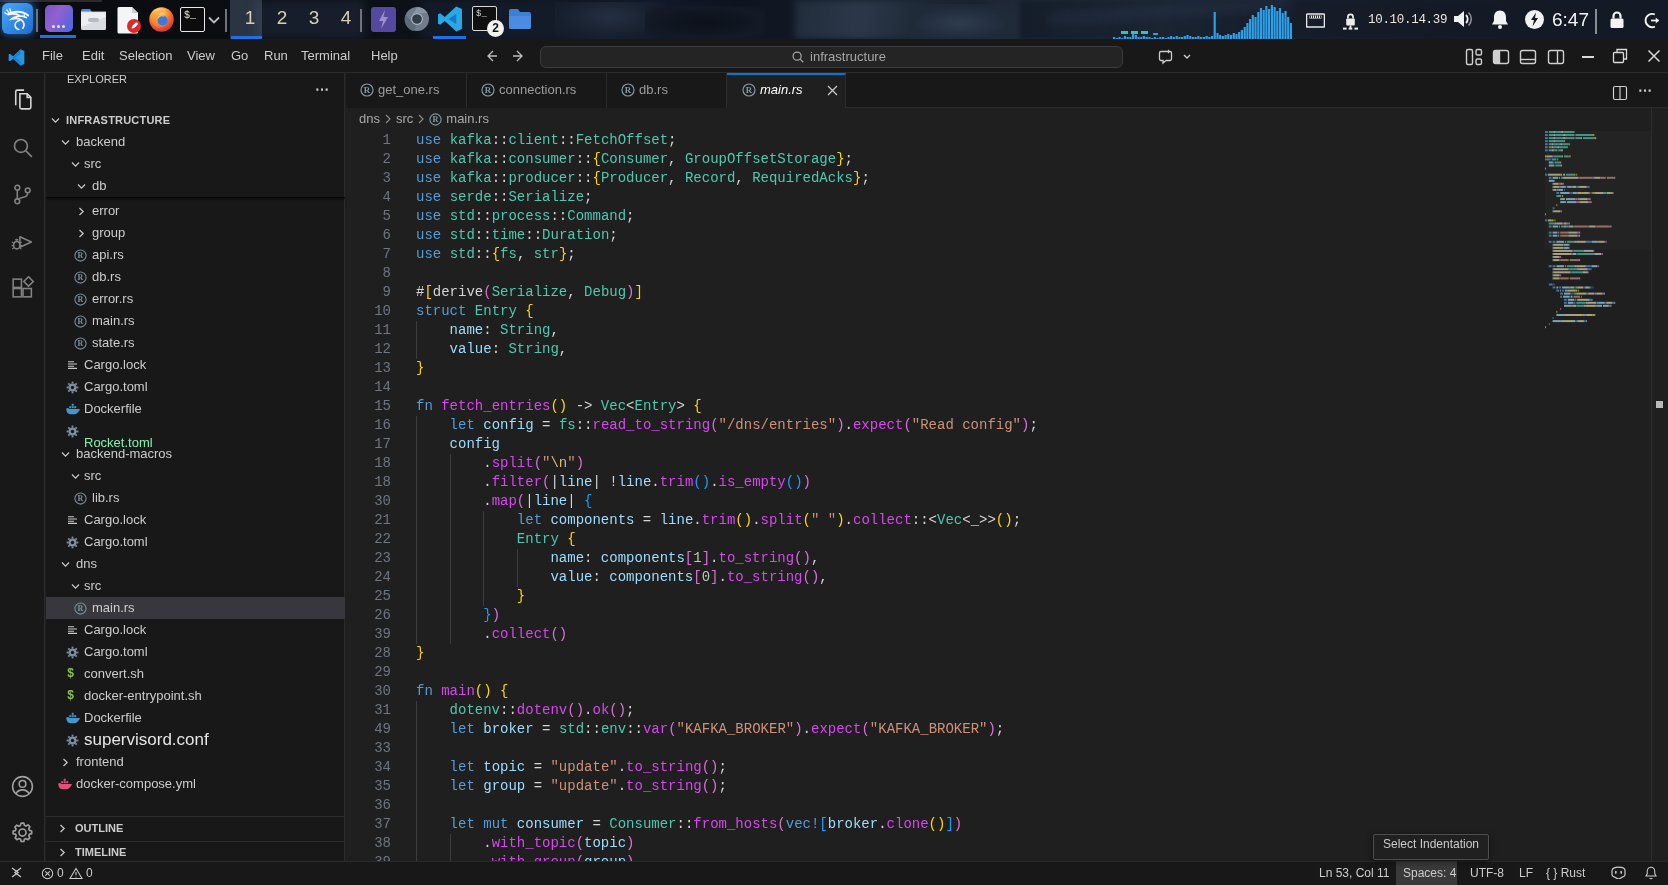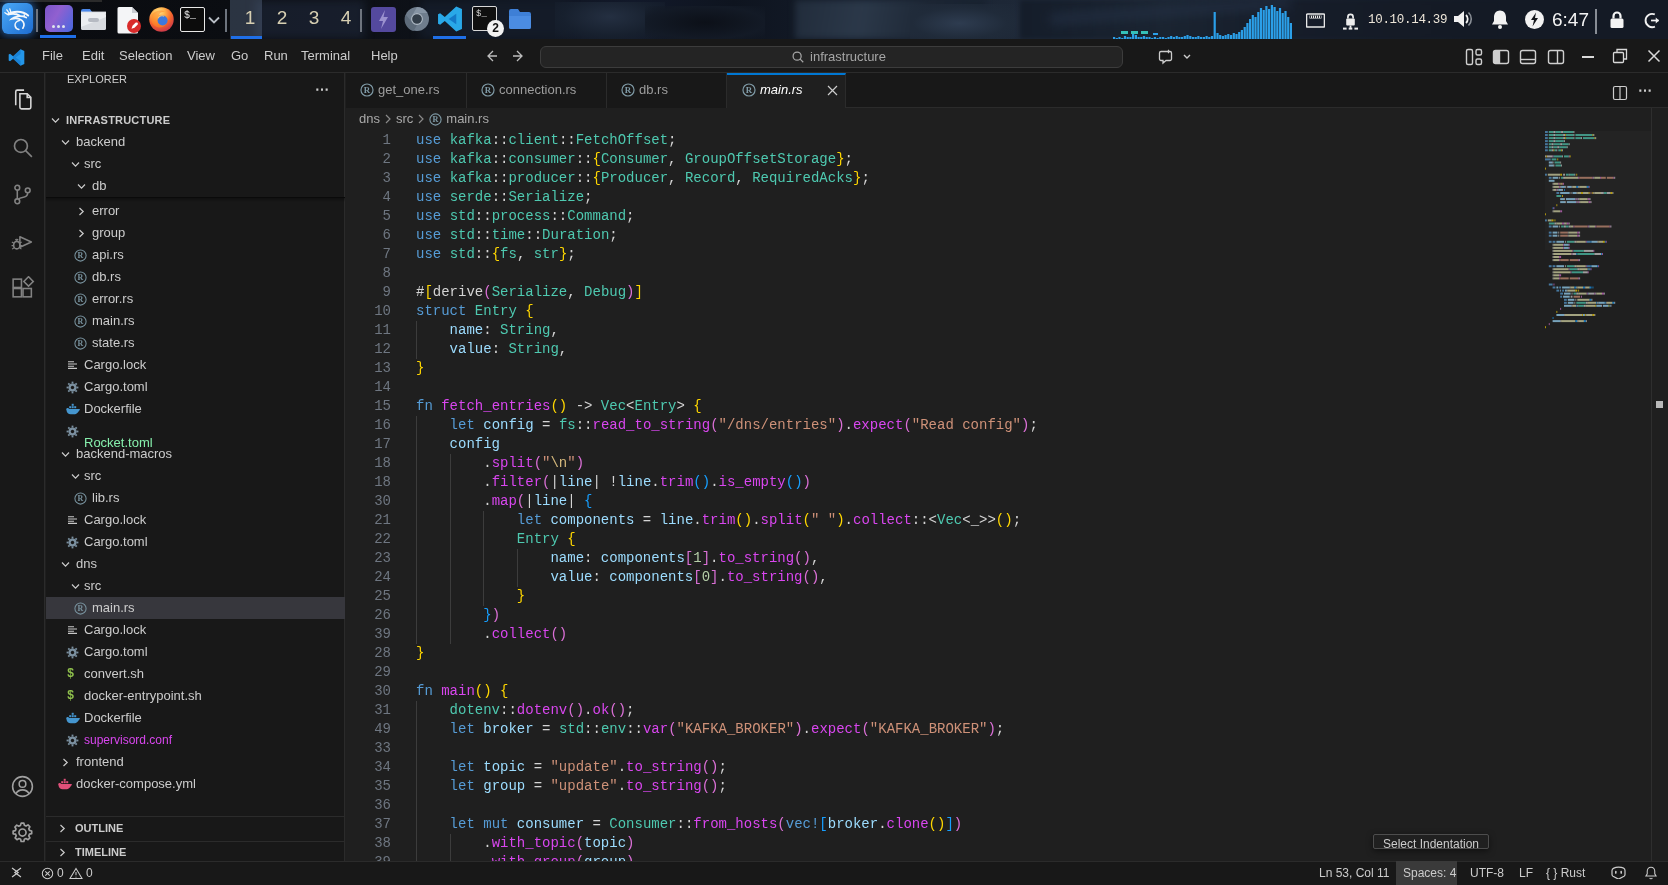--- a/index.html
+++ b/index.html
@@ -9,21 +9,21 @@
 .menuitem{color:#cccccc;font-size:13px;position:absolute;top:9px;}
 #activitybar{position:absolute;left:0;top:73px;width:45px;height:788px;background:#181818;border-right:1px solid #2b2b2b;}
 #sidebar{position:absolute;left:46px;top:73px;width:299px;height:788px;background:#181818;border-right:1px solid #2b2b2b;overflow:hidden;}
 .code{position:absolute;left:70px;font-family:"Liberation Mono",monospace;font-size:14px;line-height:19px;height:19px;white-space:pre;color:#d4d4d4;}
 .lnum{position:absolute;left:0;width:45px;text-align:right;font-family:"Liberation Mono",monospace;font-size:14px;line-height:19px;height:19px;color:#6e7681;}
 .k{color:#569cd6}.t{color:#4ec9b0}.f{color:#d946ef}.v{color:#9cdcfe}.s{color:#ce9178}
 .e{color:#d7ba7d}.n{color:#b5cea8}.g{color:#ffd700}.o{color:#da70d6}.bl{color:#179fff}
 .guide{position:absolute;width:1px;background:#3c3c3c;}
 #statusbar{position:absolute;left:0;top:861px;width:1668px;height:24px;background:#181818;border-top:1px solid #2b2b2b;color:#cccccc;font-size:12px;}
 .sbit{position:absolute;top:861px;height:24px;line-height:24px;white-space:nowrap;font-size:12px;color:#cccccc;}
-#tooltip{position:absolute;left:1373px;top:834px;width:116px;height:15px;background:#202020;border:1px solid #4d4d4d;border-radius:2px;color:#cccccc;font-size:12px;text-align:center;line-height:19px;box-shadow:0 2px 6px rgba(0,0,0,.5);}
+#tooltip{position:absolute;left:1373px;top:834px;width:116px;height:26px;background:#202020;border:1px solid #4d4d4d;border-radius:2px;color:#cccccc;font-size:12px;text-align:center;line-height:19px;box-shadow:0 2px 6px rgba(0,0,0,.5);}
 </style></head><body>
 <div id="taskbar">
 <div class="abs" style="left:0;top:0;width:1668px;height:39px;background:linear-gradient(90deg,#0a0c10 0%,#0b0d12 15%,#0e1219 27%,#12192a 38%,#0e141f 44%,#151d2b 52%,#1d2736 60%,#212c3c 68%,#1b2534 76%,#161e2b 84%,#141b26 92%,#11161f 100%);"></div>
 <div class="abs" style="left:420px;top:0;width:150px;height:39px;background:#141b28;filter:blur(5px);"></div>
 <div class="abs" style="left:255px;top:0;width:110px;height:39px;background:rgba(27,35,51,.75);filter:blur(4px);"></div>
 <div class="abs" style="left:555px;top:2px;width:110px;height:37px;background:radial-gradient(ellipse at 50% 40%,#242f41 0%,#17202e 60%,rgba(16,23,34,0) 100%);"></div>
 <div class="abs" style="left:645px;top:6px;width:120px;height:33px;background:radial-gradient(ellipse at 50% 50%,#0c1018 0%,#131a26 70%,rgba(22,30,43,0) 100%);"></div>
 <div class="abs" style="left:795px;top:0;width:190px;height:39px;background:linear-gradient(100deg,#212c3b 0%,#2b3849 35%,#1d2735 70%,#16202d 100%);filter:blur(3px);"></div>
 <div class="abs" style="left:910px;top:4px;width:110px;height:35px;background:radial-gradient(ellipse at 45% 55%,#2e3c50 0%,#202b3a 55%,rgba(23,33,49,0) 100%);"></div>
 <div class="abs" style="left:1020px;top:0;width:480px;height:39px;background:linear-gradient(90deg,#151d2a 0%,#1a2431 30%,#161d2a 55%,#151b26 80%,#141a25 100%);filter:blur(2px);"></div>
@@ -484,21 +484,21 @@
       <circle cx="6.5" cy="6.5" r="1.7" fill="#181818"></circle>
       <rect x="5.6" y="0.6" width="1.8" height="2"></rect>
       <rect x="5.6" y="10.4" width="1.8" height="2"></rect>
       <rect x="0.6" y="5.6" width="2" height="1.8"></rect>
       <rect x="10.4" y="5.6" width="2" height="1.8"></rect>
       <rect x="2" y="2" width="1.8" height="1.8" transform="rotate(45 2.9 2.9)"></rect>
       <rect x="9.2" y="2" width="1.8" height="1.8" transform="rotate(45 10.1 2.9)"></rect>
       <rect x="2" y="9.2" width="1.8" height="1.8" transform="rotate(45 2.9 10.1)"></rect>
       <rect x="9.2" y="9.2" width="1.8" height="1.8" transform="rotate(45 10.1 10.1)"></rect>
     </svg>
-<div class="abs" style="left:84px;top:729px;height:22px;line-height:22px;font-size:12px;color:#d946ef;white-space:nowrap;text-align:center;">supervisord.conf</div>
+<div class="abs" style="left:84px;top:729px;height:22px;line-height:22px;font-size:17px;color:#e5e5e5;white-space:nowrap;text-align:center;">supervisord.conf</div>
 <svg class="abs" style="left:60px;top:757px" width="11" height="11" viewBox="0 0 11 11" fill="none" stroke="#cccccc" stroke-width="1.2">
       <path d="M3.5 2l3.7 3.5L3.5 9"></path>
     </svg>
 <div class="abs" style="left:76px;top:751px;height:22px;line-height:22px;font-size:13px;color:#cccccc;white-space:nowrap;">frontend</div>
 <svg class="abs" style="left:58px;top:778px" width="14" height="13" viewBox="0 0 14 13" fill="#e0507a">
       <rect x="3.2" y="3.2" width="2" height="2"></rect>
       <rect x="5.7" y="3.2" width="2" height="2"></rect>
       <rect x="8.2" y="3.2" width="2" height="2"></rect>
       <rect x="5.7" y="0.8" width="2" height="2"></rect>
       <path d="M0.5 6h12.8c.5 0 .7.6.4 1l-1.9 2.4c-1 1.2-2.5 1.9-4.1 1.9H4.6C2.4 11.3.8 9.6.5 7.4z"></path>

